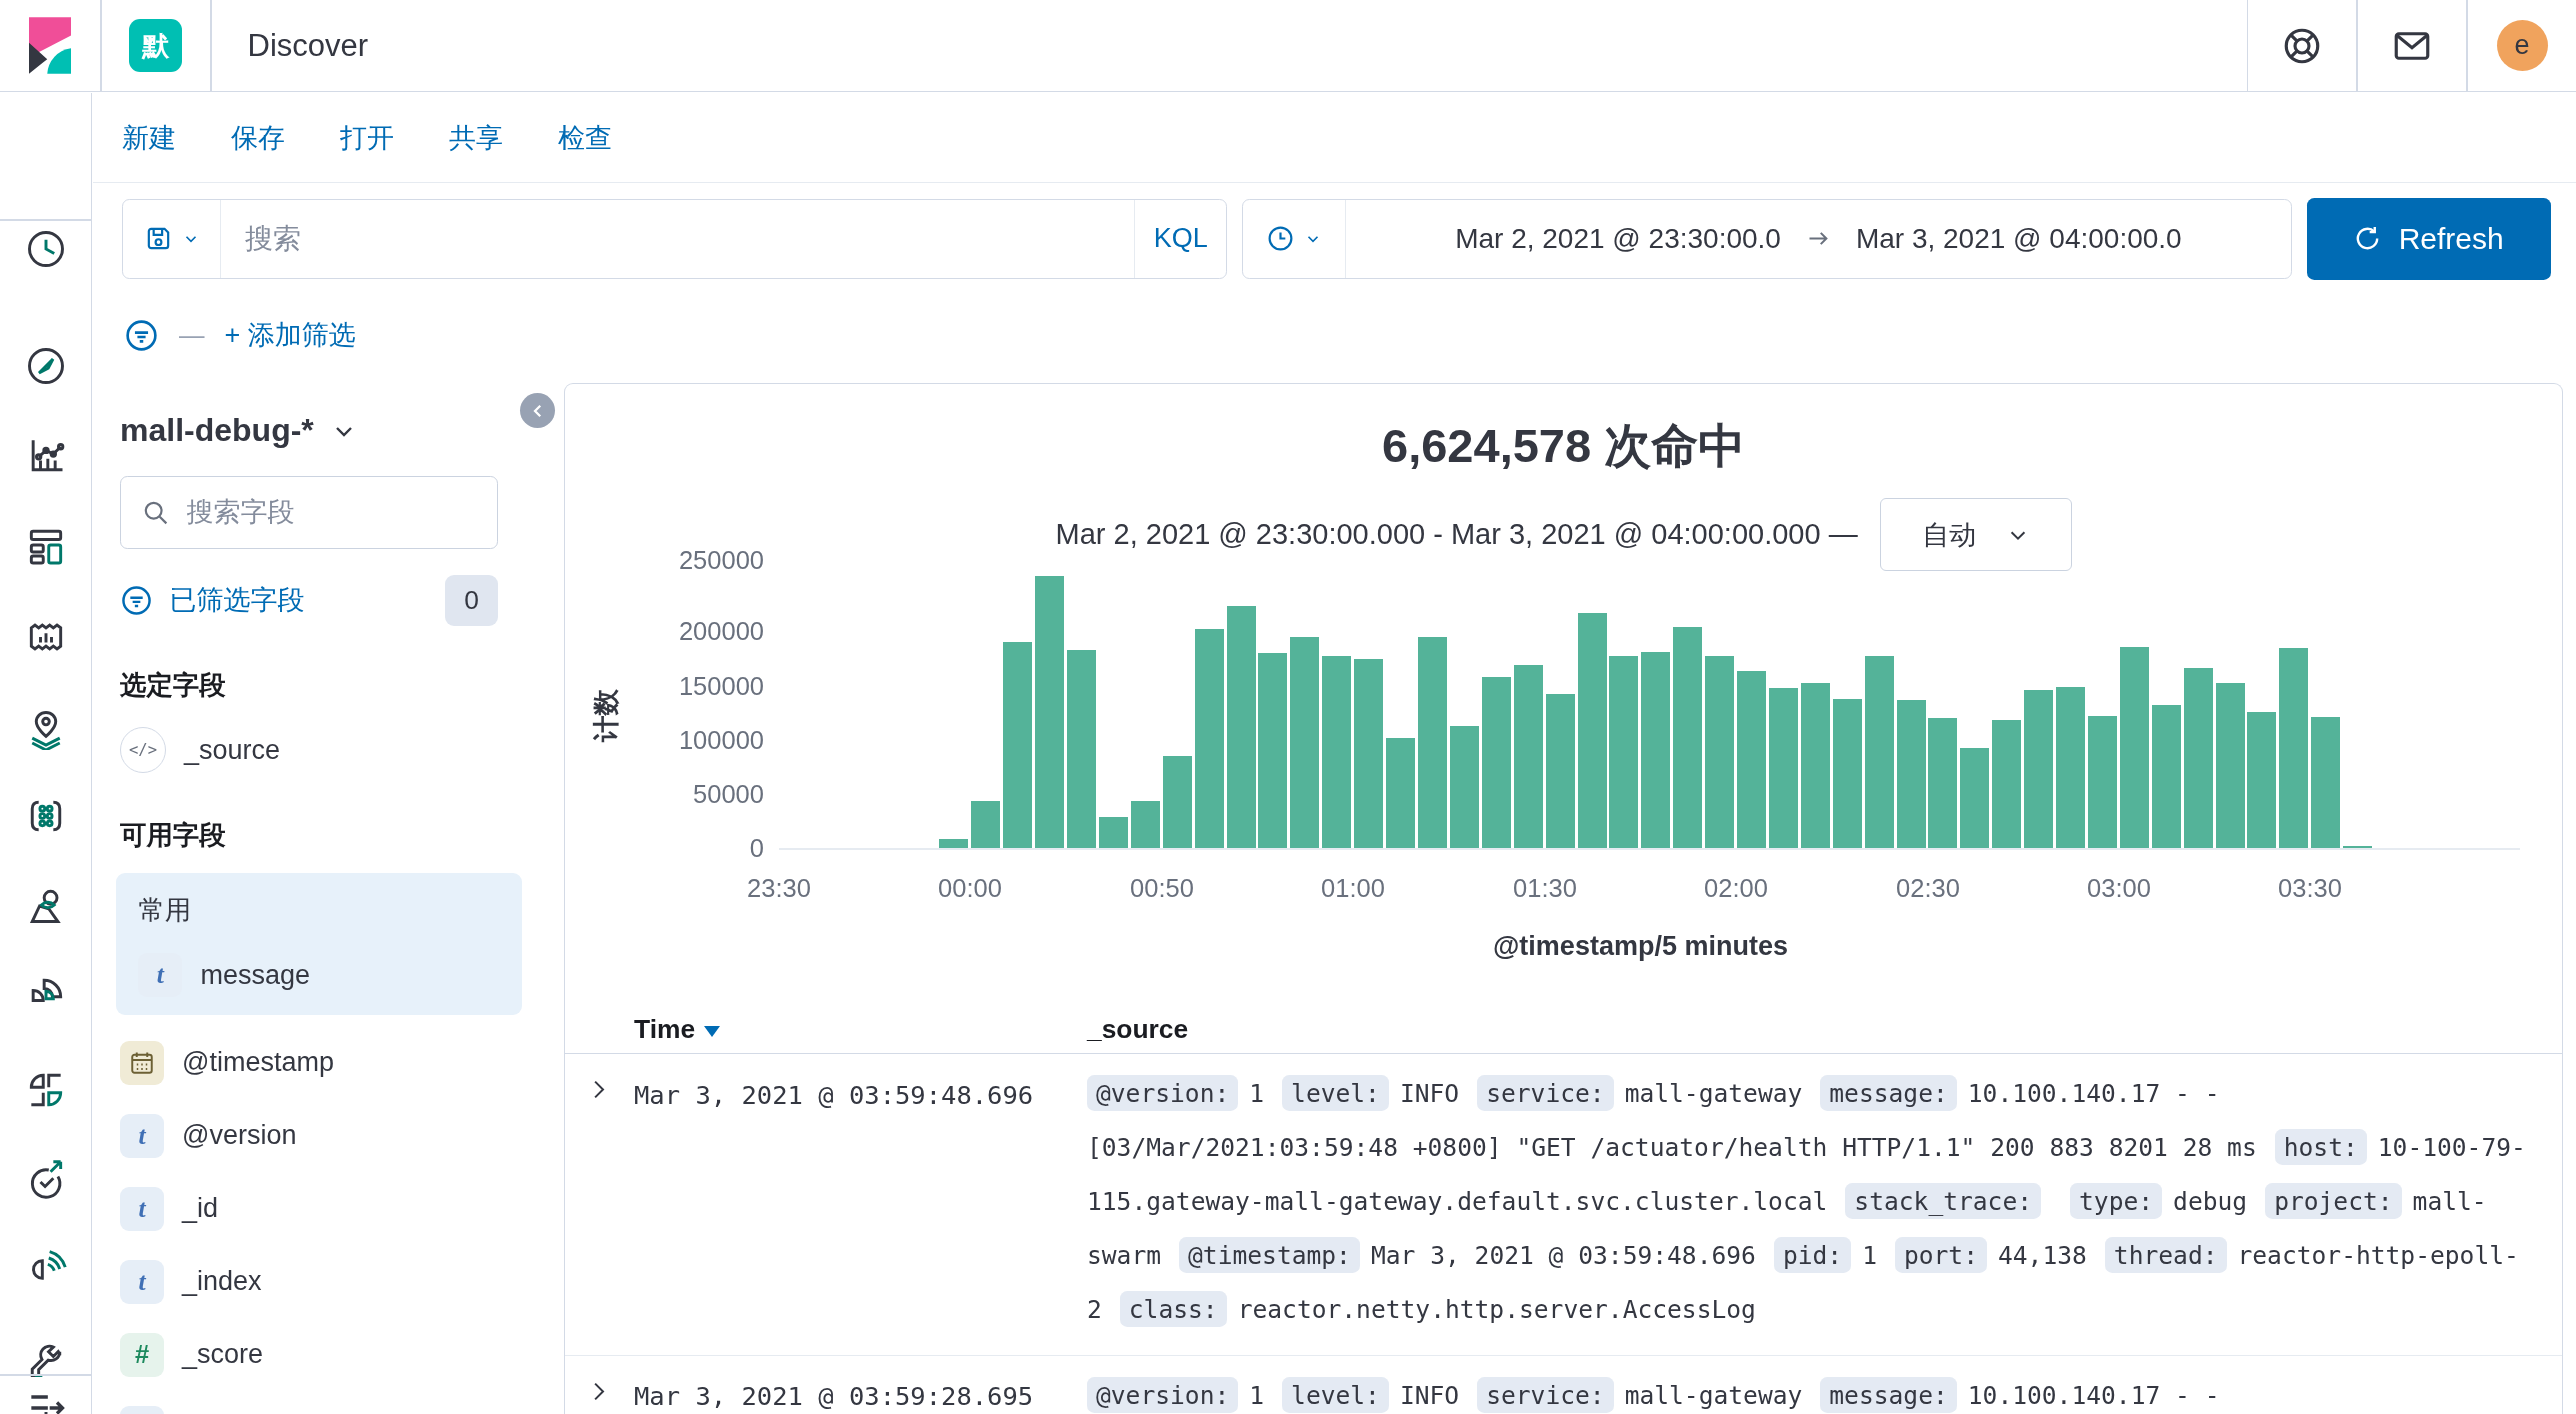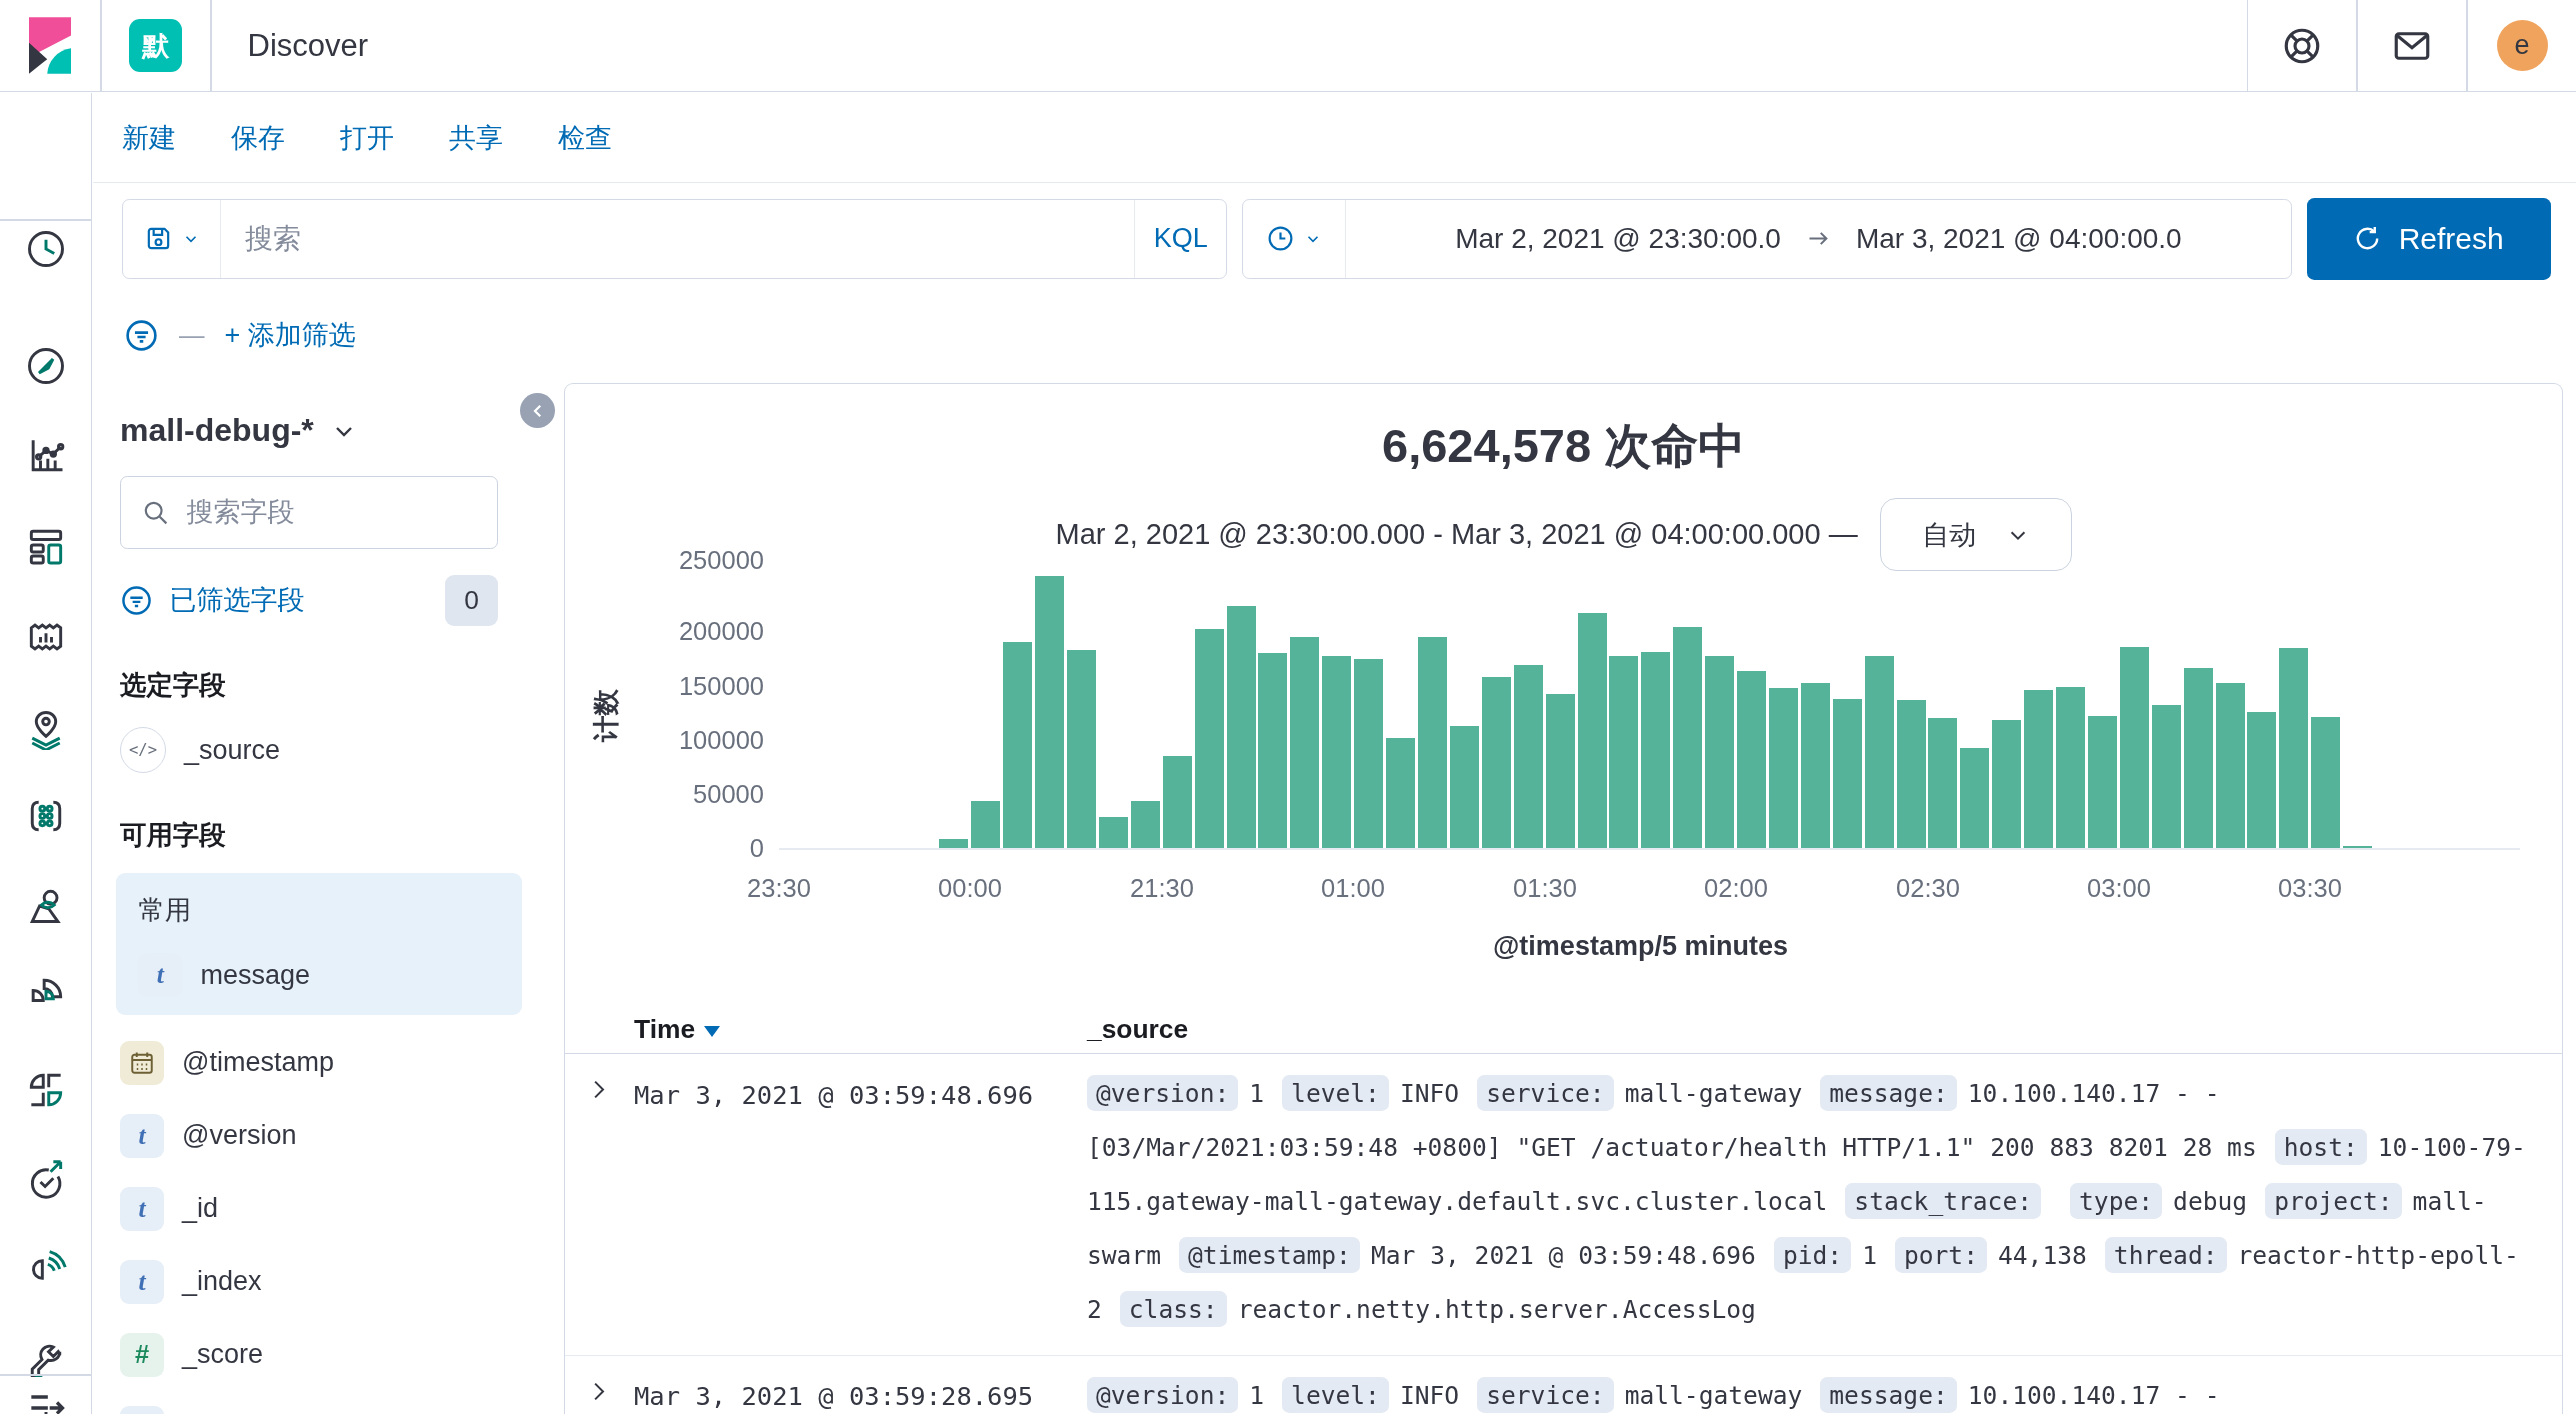--- a/index.html
+++ b/index.html
@@ -85,21 +85,21 @@
   .popular-h{font-size:26.4px;color:#343741;}
   .collapse-circle{position:absolute;left:427px;top:10px;width:35px;height:35px;border-radius:50%;
     background:#98A2B3;display:flex;align-items:center;justify-content:center;cursor:pointer;z-index:6;}
   
   .card{position:absolute;left:471px;top:0;right:12.8px;bottom:0;background:#fff;
     border:1.8px solid #D3DAE6;border-bottom:none;border-radius:9px 9px 0 0;overflow:hidden;}
   .chart-area{position:relative;height:602px;}
   .chart-title{text-align:center;font-size:47px;font-weight:700;padding-top:31px;color:#343741;}
   .chart-sub{display:flex;align-items:center;justify-content:center;gap:22px;margin-top:20px;
     font-size:29px;color:#343741;}
-  .interval-select{width:190px;height:71px;border:1.8px solid #CBD3E0;border-radius:16px;display:flex;
+  .interval-select{width:190px;height:71px;border:1.8px solid #CBD3E0;border-radius:6px;display:flex;
     align-items:center;justify-content:center;gap:31px;font-size:27px;cursor:pointer;background:#fff;}
   .ylab{position:absolute;left:14.6px;top:314px;transform:rotate(-90deg);font-size:26.4px;
     font-weight:700;color:#343741;}
   .ytick{position:absolute;left:0;width:199px;text-align:right;font-size:25.5px;color:#69707D;
     transform:translateY(-50%);}
   .plot-baseline{position:absolute;left:214px;width:1741px;top:464px;height:1.8px;background:#E6EBF1;}
   .bars{position:absolute;left:214px;top:193px;width:1723px;height:271px;}
   .bar{position:absolute;bottom:0;width:29px;background:#54B399;}
   .xticks{position:absolute;left:214px;top:490px;width:1723px;height:36px;}
   .xtick{position:absolute;transform:translateX(-50%);font-size:25.5px;color:#69707D;}
@@ -489,21 +489,21 @@
               <div class="bar" style="left: 1405px; width: 29px; height: 180px; background: rgb(84, 179, 153);"></div>
               <div class="bar" style="left: 1437px; width: 29px; height: 165px; background: rgb(84, 179, 153);"></div>
               <div class="bar" style="left: 1468px; width: 29px; height: 136px; background: rgb(84, 179, 153);"></div>
               <div class="bar" style="left: 1500px; width: 29px; height: 200px; background: rgb(84, 179, 153);"></div>
               <div class="bar" style="left: 1532px; width: 29px; height: 131px; background: rgb(84, 179, 153);"></div>
               <div class="bar" style="left: 1564px; width: 29px; height: 1.8px; background: rgb(84, 179, 153);"></div>
             </div>
           <div class="xticks" id="xticks">
               <span class="xtick" style="left: 0px;">23:30</span>
               <span class="xtick" style="left: 191px;">00:00</span>
-              <span class="xtick" style="left: 383px;">21:30</span>
+              <span class="xtick" style="left: 383px;">00:50</span>
               <span class="xtick" style="left: 574px;">01:00</span>
               <span class="xtick" style="left: 766px;">01:30</span>
               <span class="xtick" style="left: 957px;">02:00</span>
               <span class="xtick" style="left: 1149px;">02:30</span>
               <span class="xtick" style="left: 1340px;">03:00</span>
               <span class="xtick" style="left: 1531px;">03:30</span>
             </div>
           <div class="x-axis-title">@timestamp/5 minutes</div>
         </div>
 

